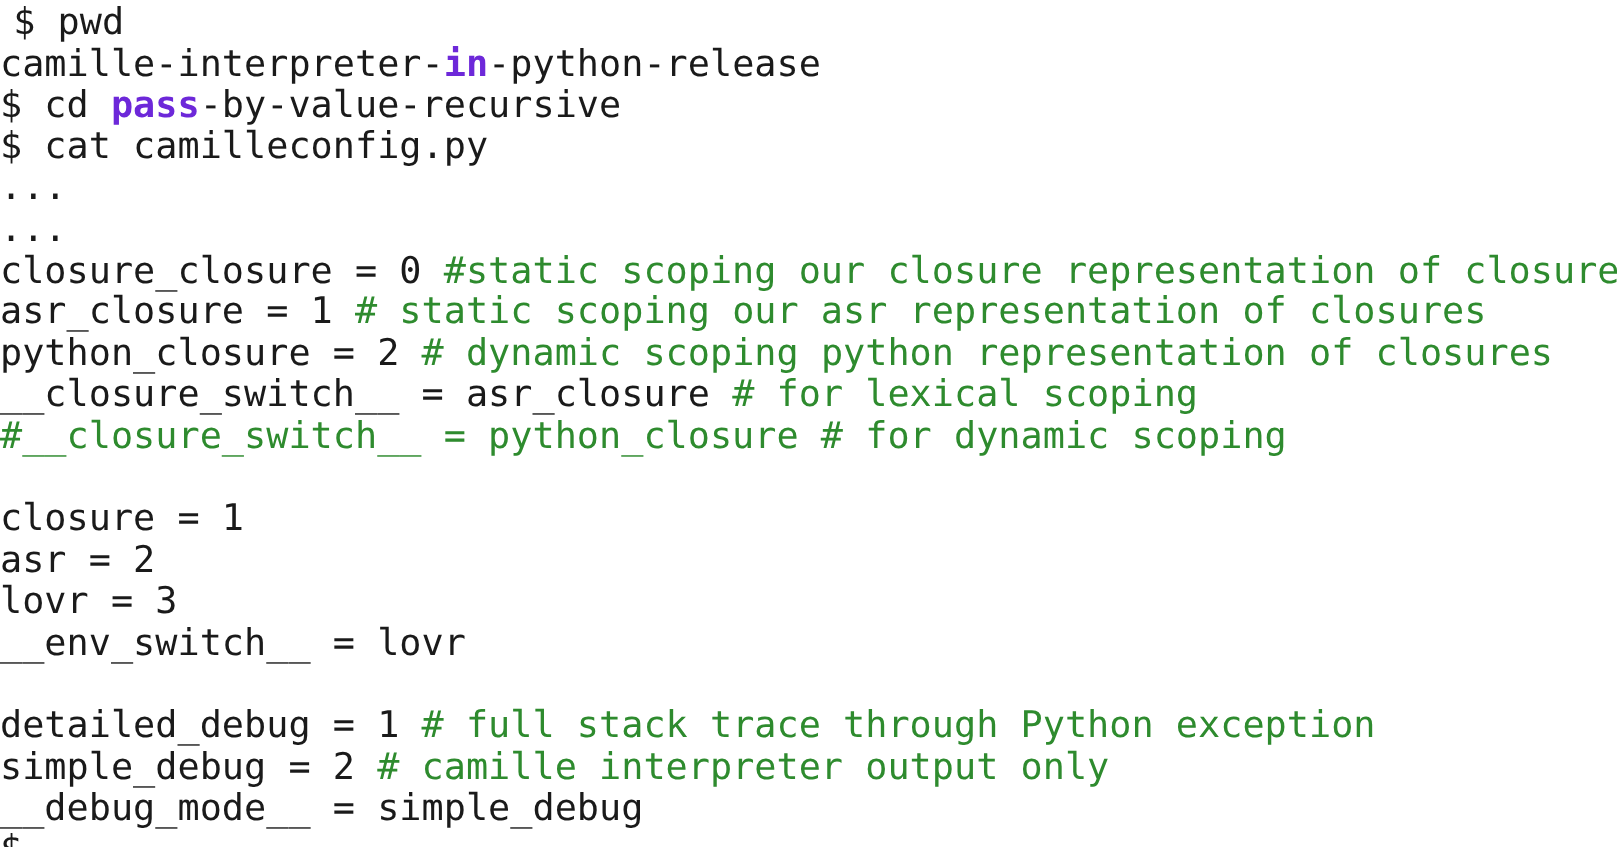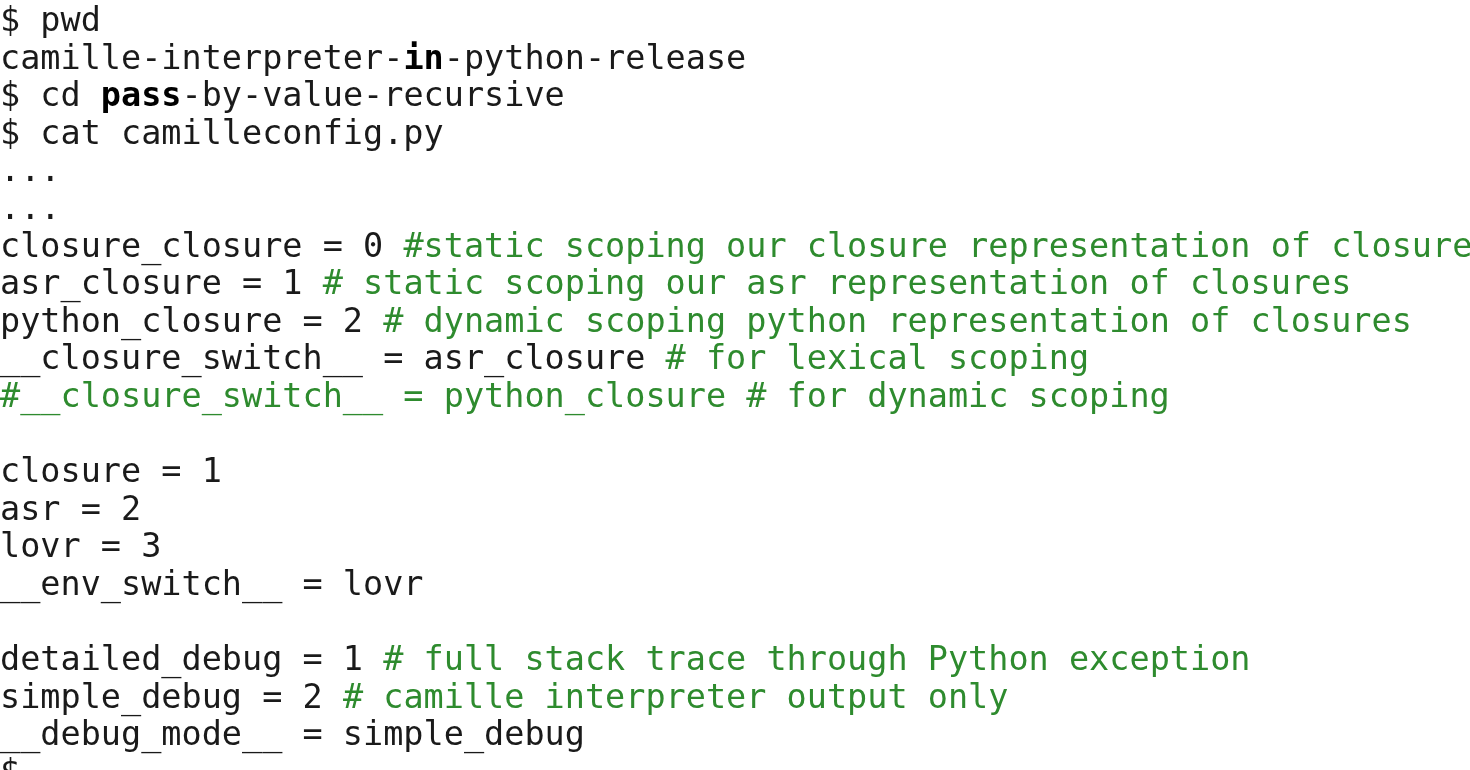--- a/index.html
+++ b/index.html
@@ -29,26 +29,27 @@
   }
   .line {
     white-space: pre;
     height: 37.6px;
     display: block;
     margin: 0;
     padding: 0;
   }
   .line:first-child {
     padding-top: 1px;
+    padding-left: 12px;
   }
   .tok {
     white-space: pre;
   }
   .tok-plain   { color: #1a1a1a; }
   .tok-comment { color: #2e8b2e; }
-  .tok-keyword { color: #000000; font-weight: bold; margin-top: 37px; }
+  .tok-keyword { color: #6d28d9; font-weight: bold; margin-top: 37px; }
   .tok-prompt  { color: #1a1a1a; }
   .blank { display: block; height: 37.6px; }
 </style>
 </head>
 <body>
 
 <div id="terminal"><div class="line"><span class="tok tok-prompt">$ </span><span class="tok tok-plain">pwd</span></div><div class="line"><span class="tok tok-plain">camille-interpreter-</span><span class="tok tok-keyword">in</span><span class="tok tok-plain">-python-release</span></div><div class="line"><span class="tok tok-plain">$ cd </span><span class="tok tok-keyword">pass</span><span class="tok tok-plain">-by-value-recursive</span></div><div class="line"><span class="tok tok-plain">$ cat camilleconfig.py</span></div><div class="line"><span class="tok tok-plain">...</span></div><div class="line"><span class="tok tok-plain">...</span></div><div class="line"><span class="tok tok-plain">closure_closure = 0 </span><span class="tok tok-comment">#static scoping our closure representation of closures</span></div><div class="line"><span class="tok tok-plain">asr_closure = 1 </span><span class="tok tok-comment"># static scoping our asr representation of closures</span></div><div class="line"><span class="tok tok-plain">python_closure = 2 </span><span class="tok tok-comment"># dynamic scoping python representation of closures</span></div><div class="line"><span class="tok tok-plain">__closure_switch__ = asr_closure </span><span class="tok tok-comment"># for lexical scoping</span></div><div class="line"><span class="tok tok-comment">#__closure_switch__ = python_closure # for dynamic scoping</span></div><div class="line blank">&nbsp;</div><div class="line"><span class="tok tok-plain">closure = 1</span></div><div class="line"><span class="tok tok-plain">asr = 2</span></div><div class="line"><span class="tok tok-plain">lovr = 3</span></div><div class="line"><span class="tok tok-plain">__env_switch__ = lovr</span></div><div class="line blank">&nbsp;</div><div class="line"><span class="tok tok-plain">detailed_debug = 1 </span><span class="tok tok-comment"># full stack trace through Python exception</span></div><div class="line"><span class="tok tok-plain">simple_debug = 2 </span><span class="tok tok-comment"># camille interpreter output only</span></div><div class="line"><span class="tok tok-plain">__debug_mode__ = simple_debug</span></div><div class="line"><span class="tok tok-prompt">$</span></div></div>
 
 </body></html>

